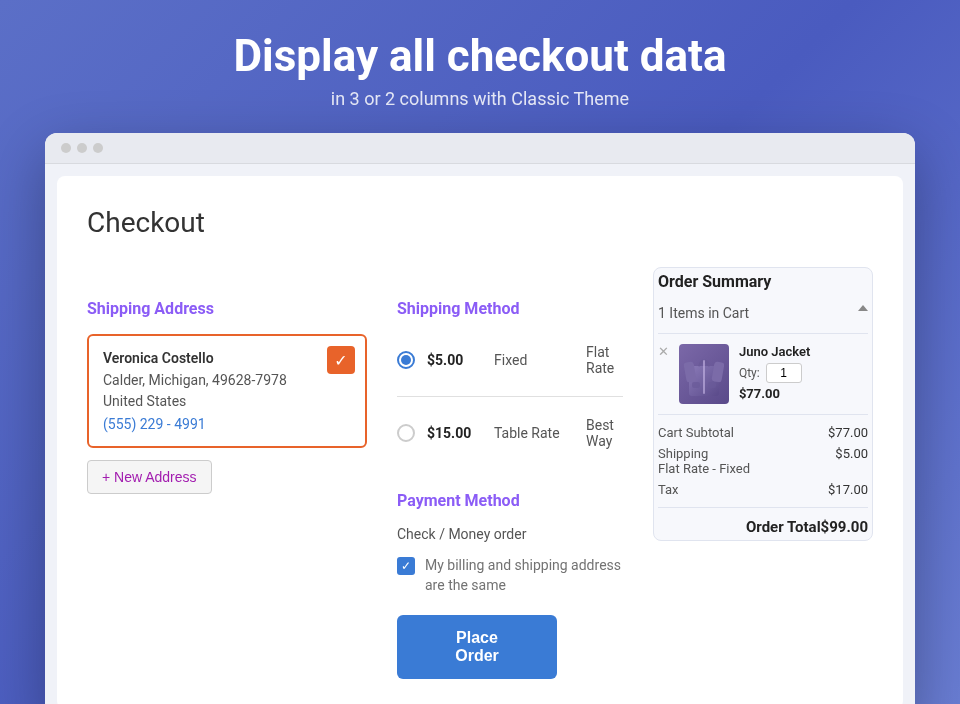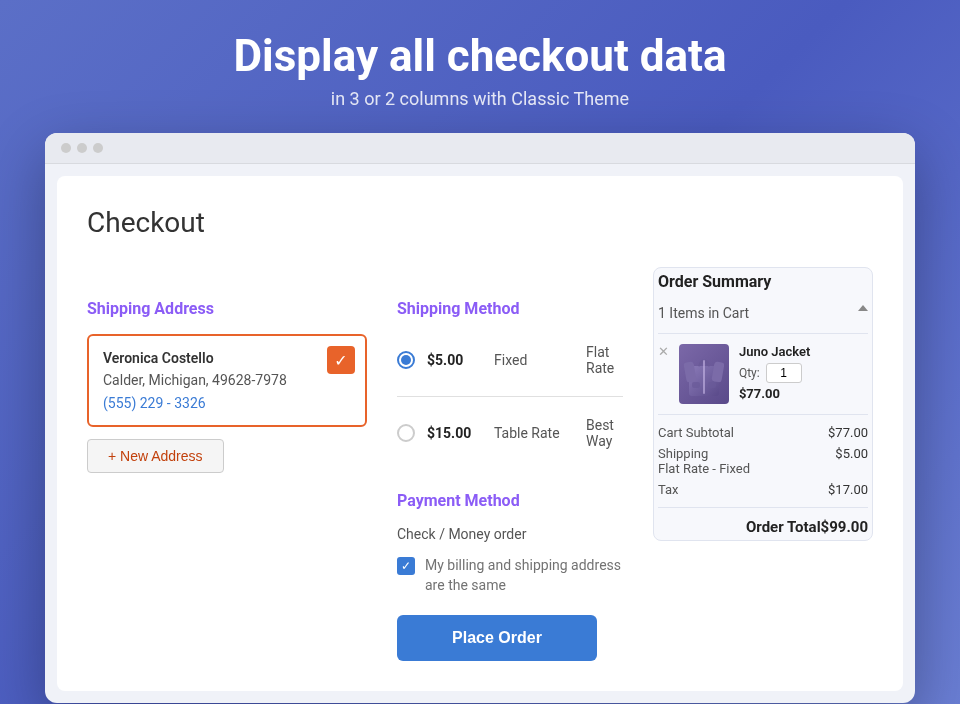--- a/index.html
+++ b/index.html
@@ -108,23 +108,23 @@
     }
     .address-phone {
       color: #3a7bd5;
       font-size: 14px;
       margin-top: 4px;
     }
     .new-address-btn {
       border: 1px solid #ccc;
       background: #f5f5f5;
       border-radius: 4px;
-      padding: 8px 20px;
-      font-size: 14px;
-      color: #c2410c;
+      padding: 8px 14px;
+      font-size: 14px;
+      color: #a21caf;
       cursor: pointer;
       display: inline-block;
     }
     
     .shipping-divider {
       border: none;
       border-top: 1px solid #e0e0e0;
       margin: 10px 0;
     }
     .shipping-option {
@@ -203,21 +203,21 @@
     }
     .place-order-btn {
       background: #3a7bd5;
       color: #fff;
       border: none;
       border-radius: 6px;
       padding: 14px 36px;
       font-size: 16px;
       font-weight: 600;
       cursor: pointer;
-      width: 200px;
+      width: 160px;
     }
     
     .order-summary-card {
       background: #f7f8fc;
       border: 1px solid #e0e4ef;
       border-radius: 8px;
       padding: 4px;
     }
     .summary-title {
       font-size: 16px;
@@ -349,21 +349,22 @@
     <h2 class="page-title">Checkout</h2>
 
     <div class="checkout-grid">
 
       <div>
         <div class="section-title">Shipping Address</div>
         <div class="address-card">
           <div class="address-check">✓</div>
           <div class="address-name">Veronica Costello</div>
           <div class="address-line">Calder, Michigan, 49628-7978</div>
-          <div class="address-phone">(555) 229 - 3326</div>
+          <div class="address-line">United States</div>
+          <div class="address-phone">(555) 229 - 4991</div>
         </div>
         <button class="new-address-btn">+ New Address</button>
       </div>
 
       <div>
         <div class="section-title">Shipping Method</div>
 
         <div class="shipping-option">
           <div class="radio-btn selected"></div>
           <span class="shipping-price">$5.00</span>

